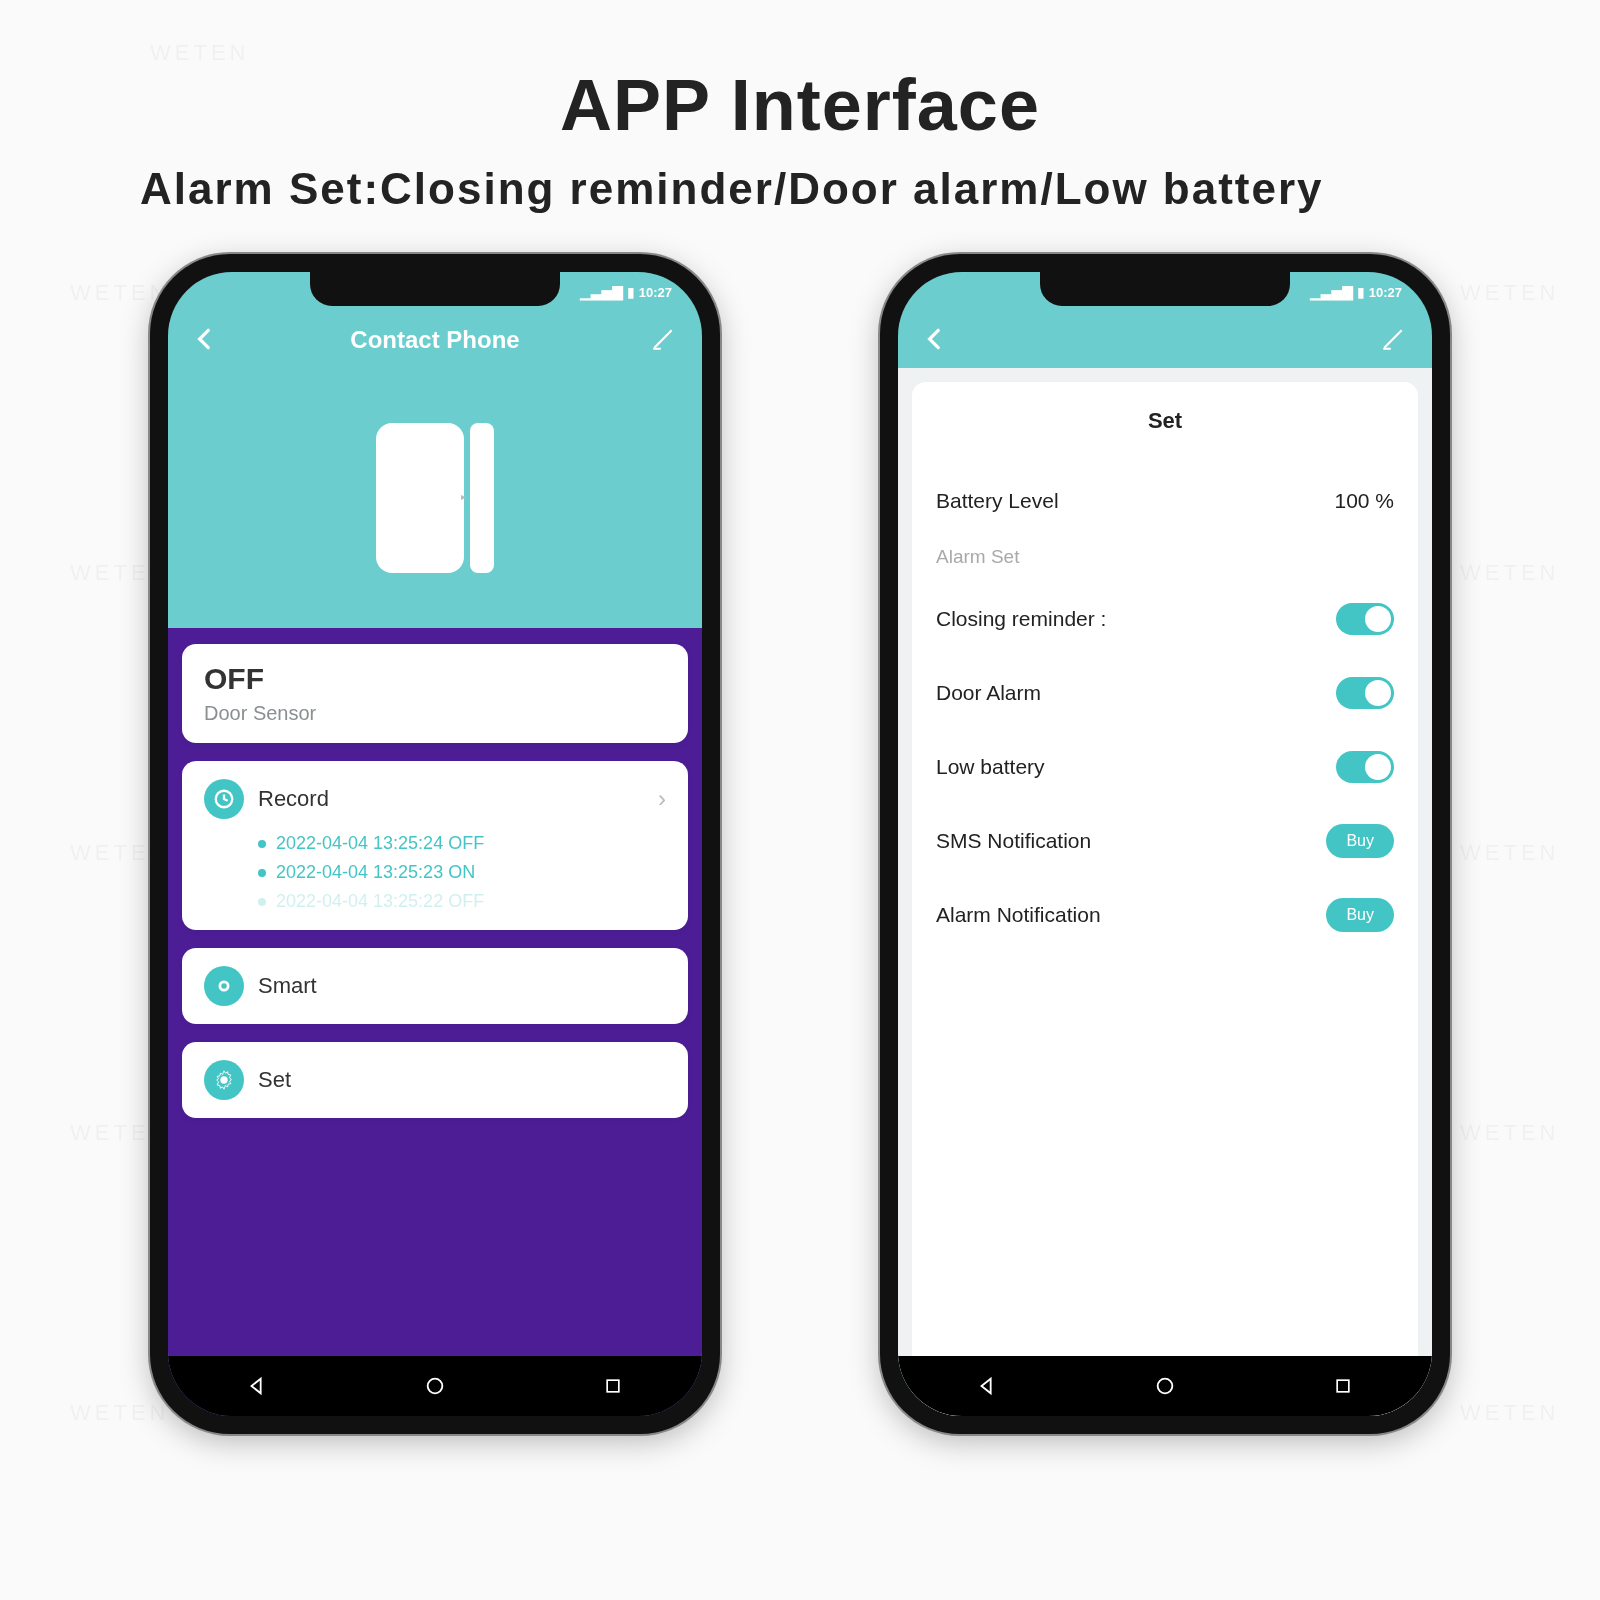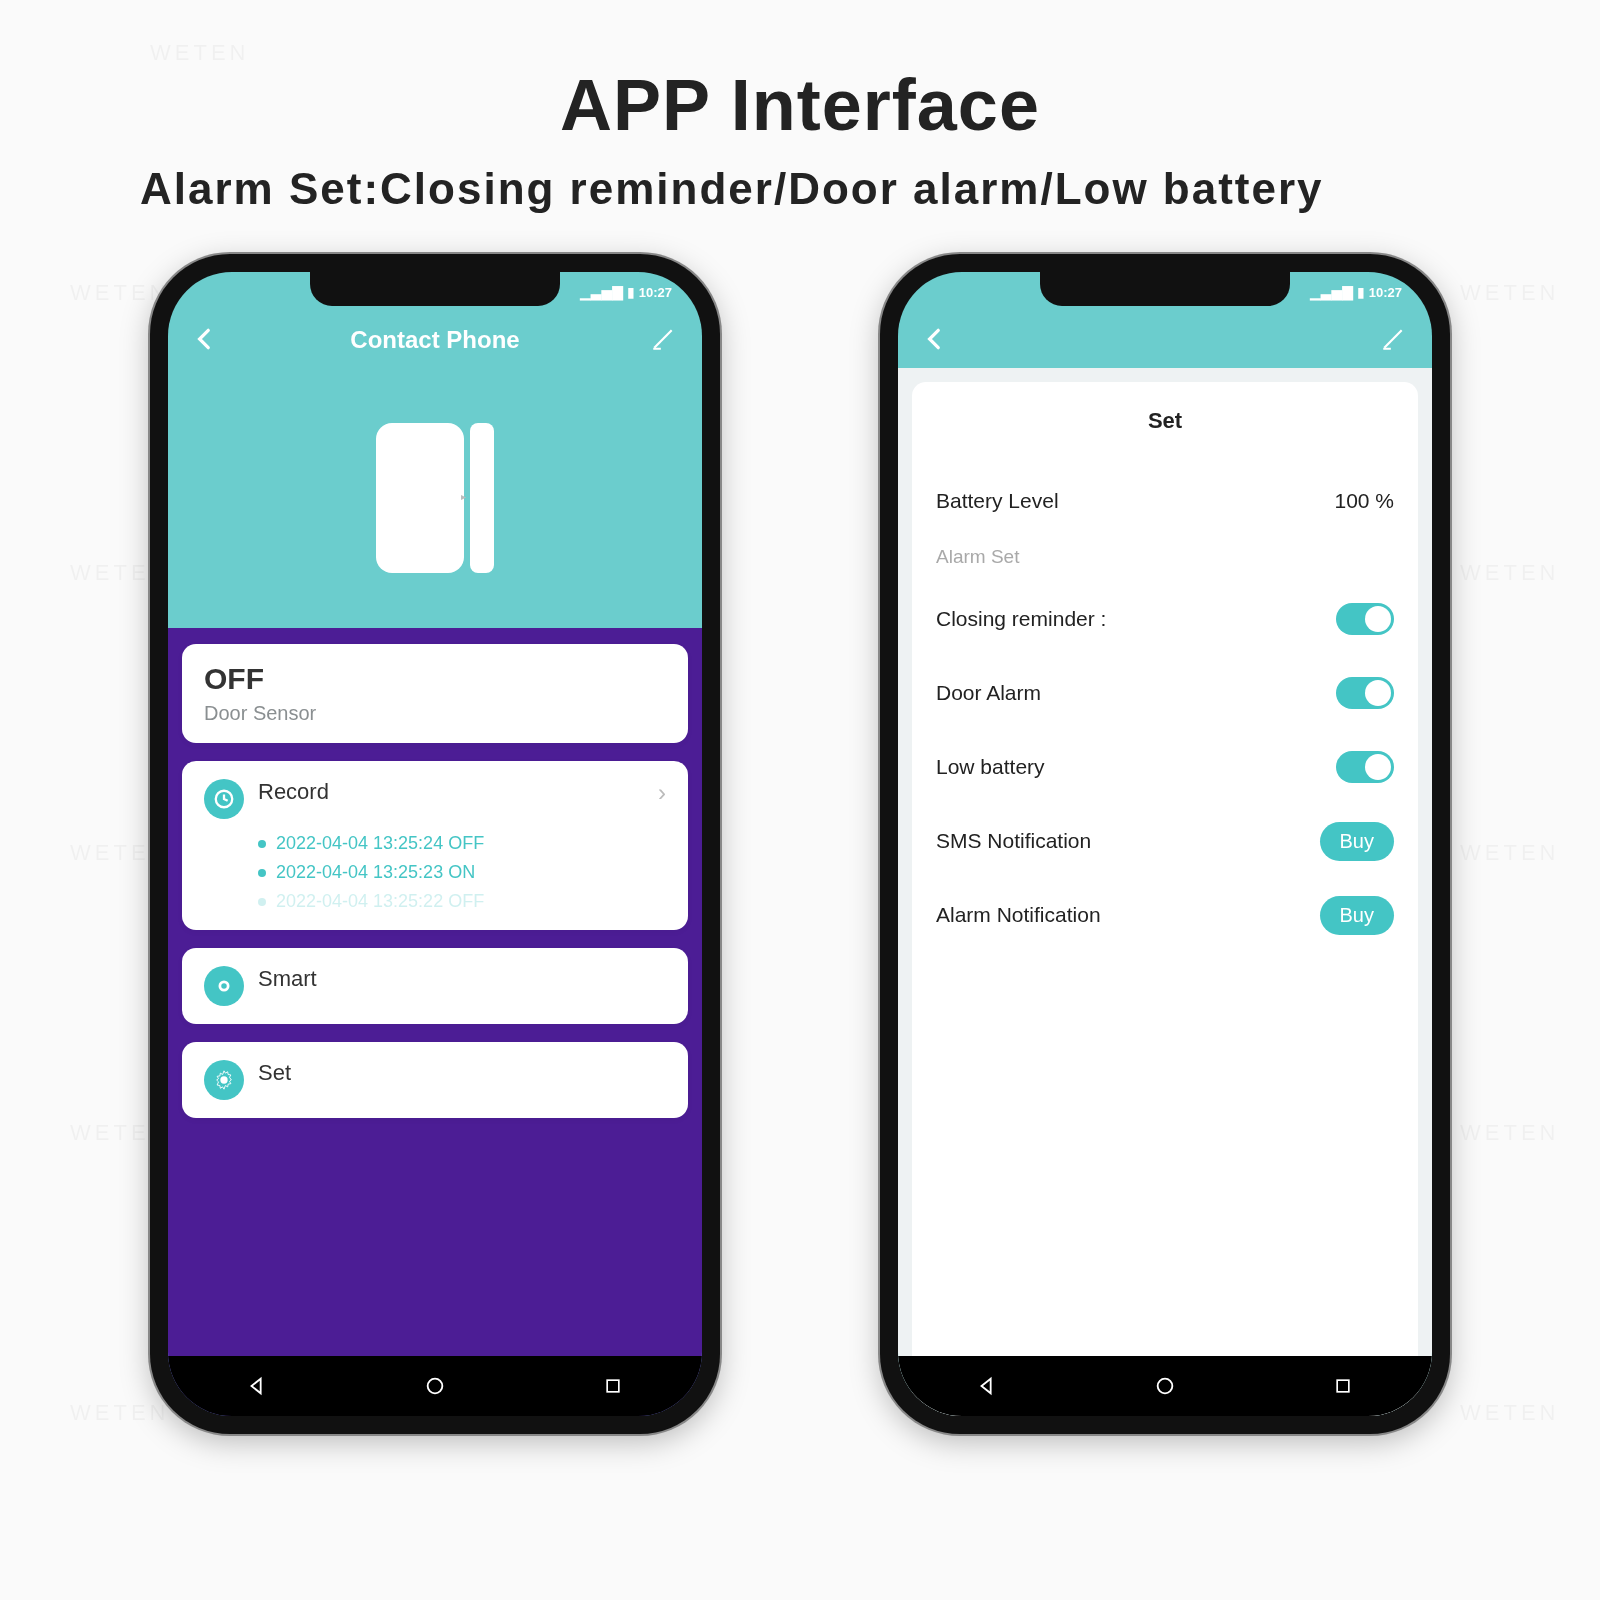--- a/index.html
+++ b/index.html
@@ -113,21 +113,21 @@
     background:#4c1d95; flex:1; border-top-left-radius:0; padding:16px 14px;
     display:flex; flex-direction:column; gap:18px;
   }
   .card {
     background:#fff; border-radius:14px; padding:18px 22px;
     box-shadow: 0 2px 6px rgba(0,0,0,.04);
   }
   .status-card .big { font-size:30px; font-weight:800; color:#333; }
   .status-card .sub { font-size:20px; color:#8a8f91; margin-top:6px;}
   .row-head {
-    display:flex; align-items:flex-start; gap:14px;
+    display:flex; align-items:center; gap:14px;
   }
   .icon-circle {
     width:40px; height:40px; border-radius:50%; background:#44c5c5;
     display:flex; align-items:center; justify-content:center; color:#fff;
   }
   .row-head .label { font-size:22px; color:#333; }
   .row-head .chev { margin-left:auto; color:#bbb; font-size:24px;}
   .records { margin:14px 0 0 54px; display:flex; flex-direction:column; gap:8px;}
   .records .rec { color:#44c5c5; font-size:18px; position:relative; padding-left:18px;}
   .records .rec.faded { color:rgba(68,197,197,.25);}
@@ -157,21 +157,21 @@
   .section-head { font-size:19px; color:#a9a9a9; padding:8px 0 14px 0;}
   .toggle {
     margin-left:auto; width:58px; height:32px; border-radius:32px;
     background:#44c5c5; position:relative;
   }
   .toggle .knob {
     position:absolute; right:3px; top:3px; width:26px; height:26px;
     background:#fff; border-radius:50%;
   }
   .buy-btn {
-    margin-left:auto; background:#44c5c5; color:#fff; font-size:20px;
+    margin-left:auto; background:#44c5c5; color:#fff; font-size:16px;
     padding:8px 20px; border-radius:22px; border:none;
   }
   .screen-right .body-area {
     background:#eef2f3; flex:1; padding:14px 14px 0 14px; display:flex;
   }
 </style>
 </head>
 <body>
 
 <div class="wm" style="top:40px; left:150px">WETEN</div>

